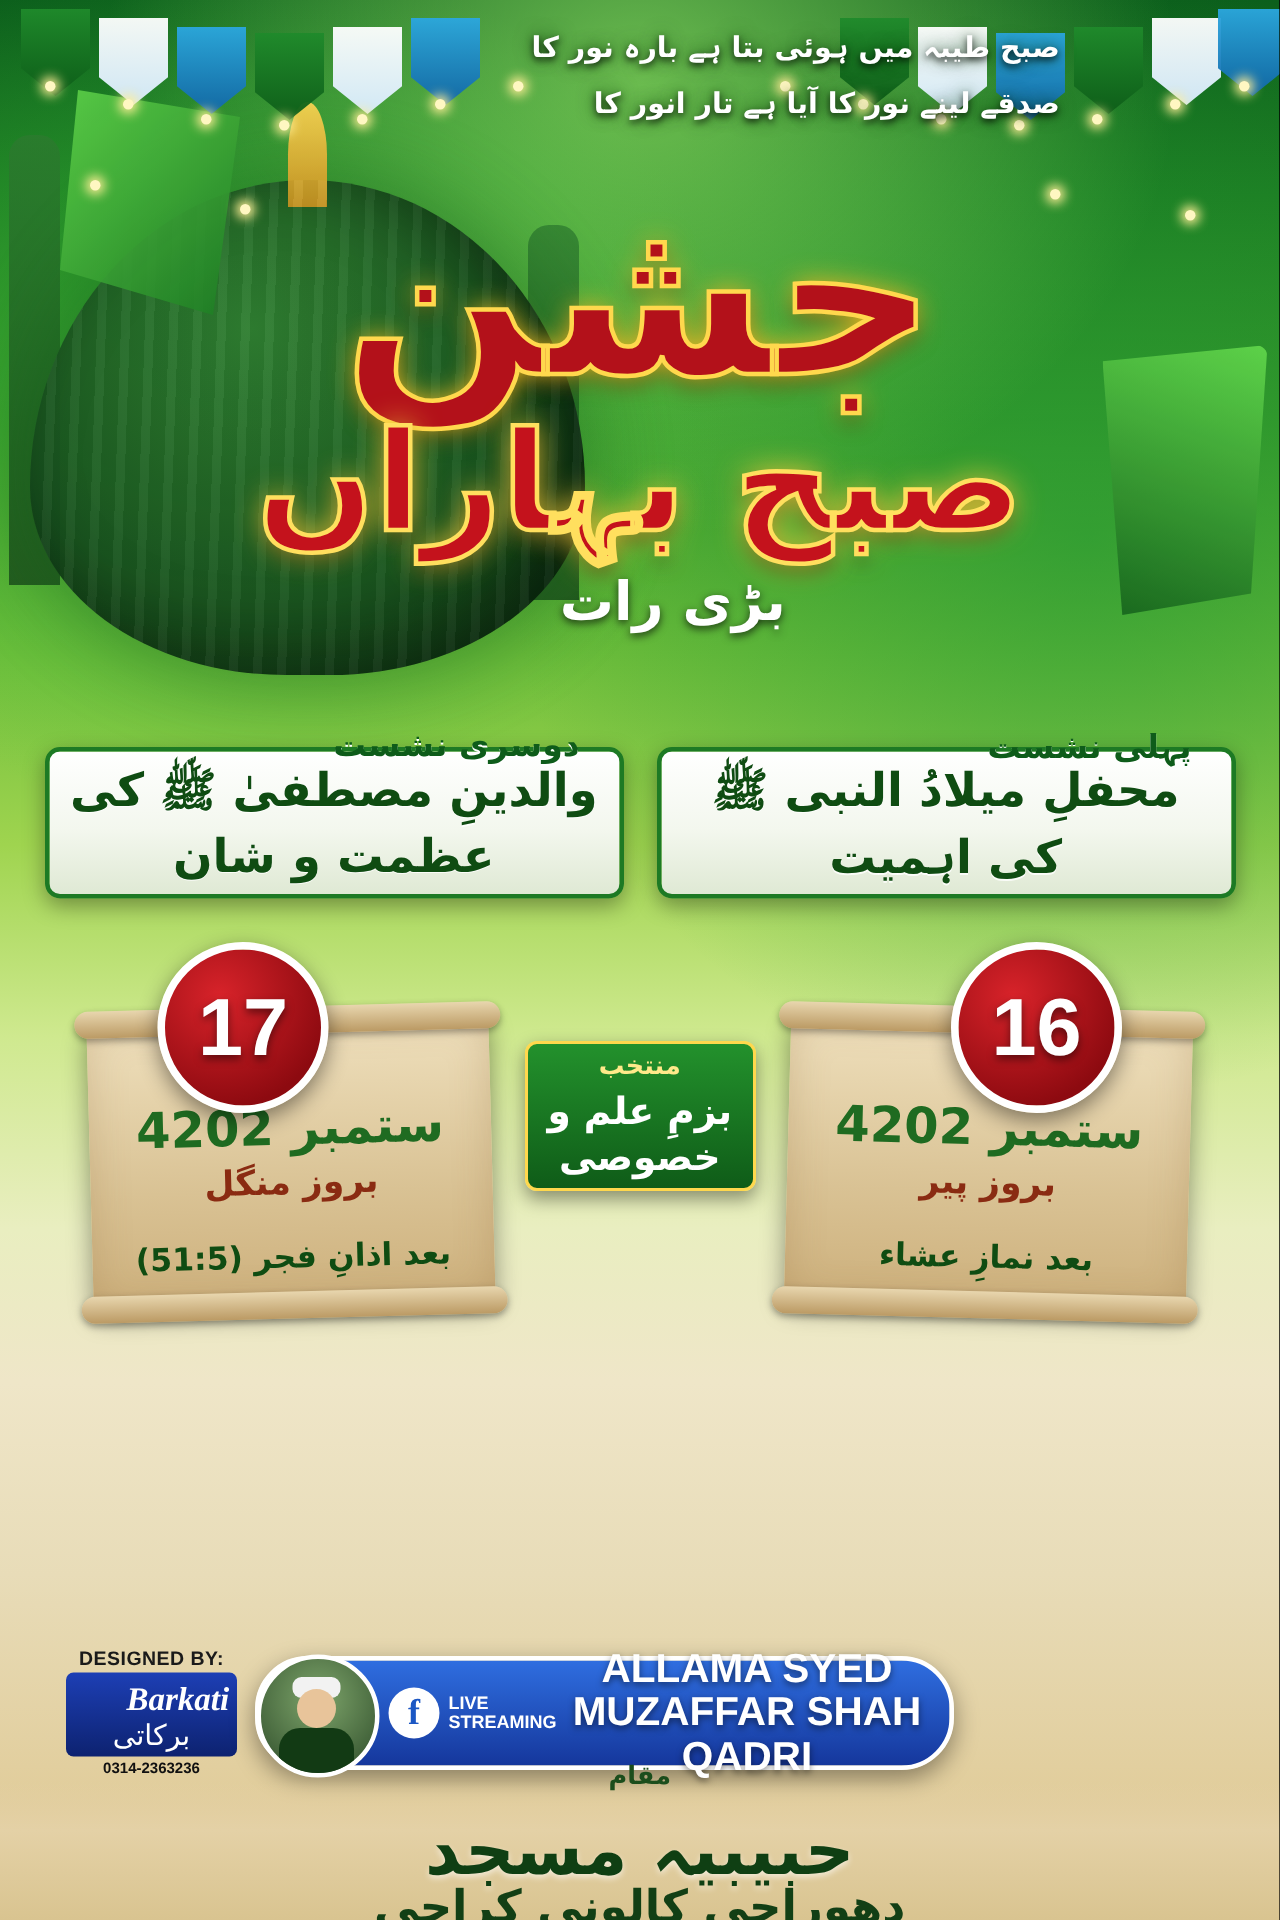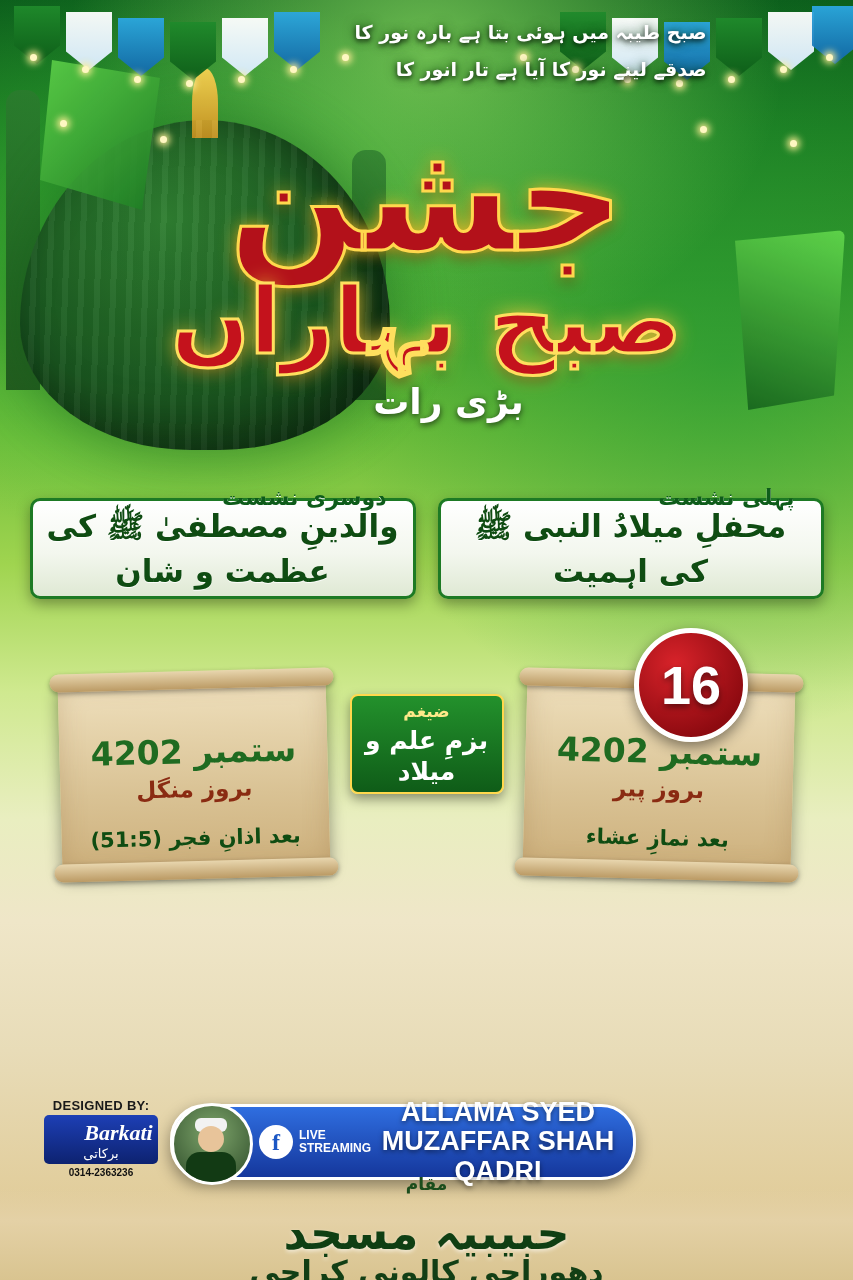--- a/index.html
+++ b/index.html
@@ -173,21 +173,21 @@
   .designer{
     position:absolute;left:44px;top:1098px;width:114px;text-align:center;
     color:#1a1a1a;
   }
   .designer .dtop{font-size:13px;font-weight:bold;letter-spacing:.3px;}
   .designer .dbox{
     margin-top:2px;background:linear-gradient(180deg,#1d3fb5,#0d2270);
     border-radius:5px;padding:5px 0 3px;color:#fff;
   }
   .designer .dname{font-family:"Liberation Serif", serif;font-style:italic;font-size:22px;font-weight:bold;padding-left:35px;}
-  .designer .durdu{font-size:13px;}
+  .designer .durdu{font-size:19px;}
   .designer .dphone{margin-top:3px;font-size:10px;font-weight:bold;color:#111;}
   
   .livebar{
     position:absolute;left:170px;top:1104px;width:460px;height:70px;
     border-radius:35px;
     background:linear-gradient(180deg,#2f6ee0,#15379c);
     border:3px solid #ffffff;
     box-shadow:0 6px 16px rgba(0,0,0,.4);
     display:flex;align-items:center;
   }
@@ -300,24 +300,25 @@
     <div class="scroll left">
       <div class="month urdu">ستمبر 2024</div>
       <div class="dow urdu">بروز منگل</div>
       <div class="time urdu">بعد اذانِ فجر (5:15)</div>
     </div>
     <div class="scroll right">
       <div class="month urdu">ستمبر 2024</div>
       <div class="dow urdu">بروز پیر</div>
       <div class="time urdu">بعد نمازِ عشاء</div>
     </div>
+    <div class="daybadge b-left">17</div>
     <div class="daybadge b-right">16</div>
     <div class="midbadge">
-      <div class="m-top urdu">ضیغم</div>
-      <div class="m-main urdu">بزمِ علم و میلاد</div>
+      <div class="m-top urdu">منتخب</div>
+      <div class="m-main urdu">بزمِ علم و خصوصی</div>
     </div>
   </div>
 
 
   <div class="designer">
     <div class="dtop">DESIGNED BY:</div>
     <div class="dbox">
       <div class="dname">Barkati</div>
       <div class="durdu urdu">برکاتی</div>
     </div>

